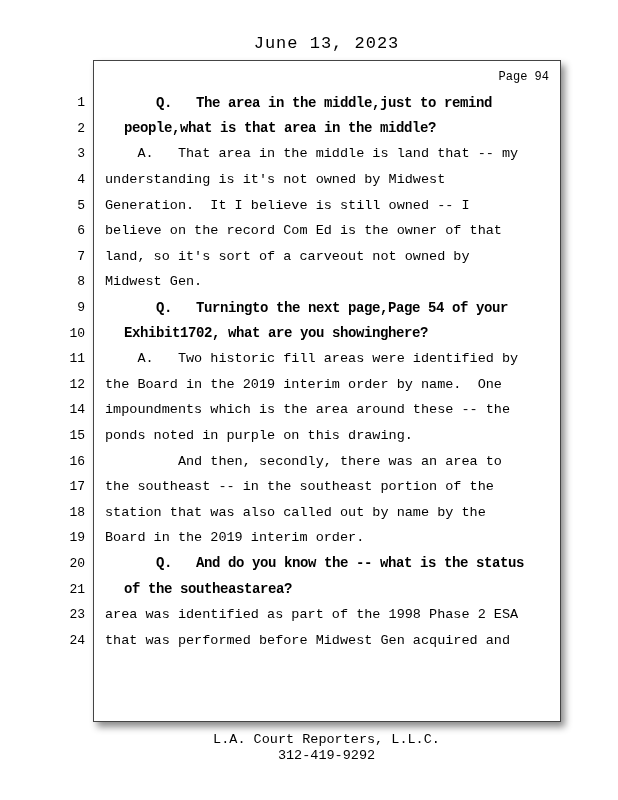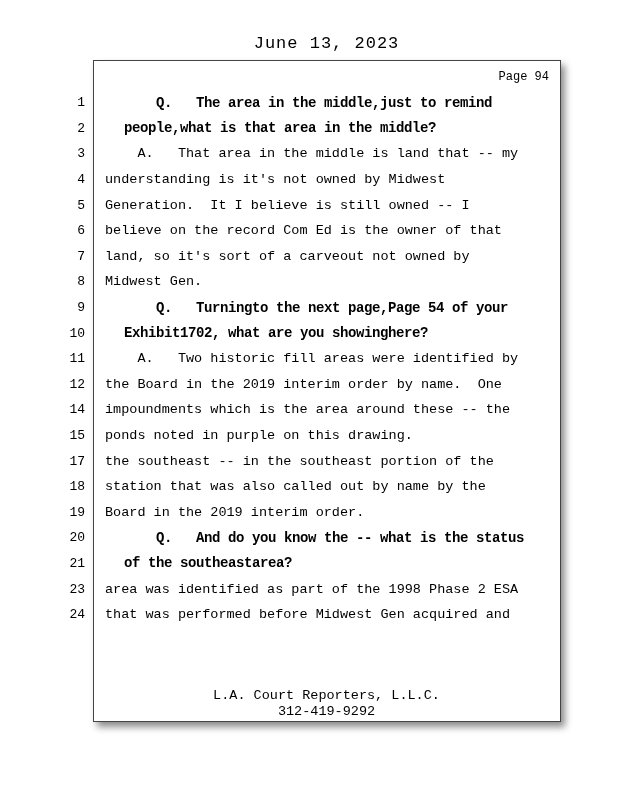--- a/index.html
+++ b/index.html
@@ -41,21 +41,21 @@
   }
   .text { white-space:pre; }
   .text.bold {
     font-weight:700;
     letter-spacing:-0.4px;
     font-size:14px;
     margin-left:19px;
   }
 
   .footer {
-    position:absolute; top:688px; left:93px; width:467px;
+    position:absolute; top:732px; left:93px; width:467px;
     text-align:center; font-size:13.5px; line-height:16px;
   }
 </style>
 </head>
 <body>
 
 <div class="sheet">
 
   <div class="date-header">June 13, 2023</div>
 
@@ -71,20 +71,21 @@
       <div class="line"><span class="num">5</span><span class="text">Generation.  It I believe is still owned -- I</span></div>
       <div class="line"><span class="num">6</span><span class="text">believe on the record Com Ed is the owner of that</span></div>
       <div class="line"><span class="num">7</span><span class="text">land, so it's sort of a carveout not owned by</span></div>
       <div class="line"><span class="num">8</span><span class="text">Midwest Gen.</span></div>
       <div class="line"><span class="num">9</span><span class="text bold">    Q.   Turningto the next page,Page 54 of your</span></div>
       <div class="line"><span class="num">10</span><span class="text bold">Exhibit1702, what are you showinghere?</span></div>
       <div class="line"><span class="num">11</span><span class="text">    A.   Two historic fill areas were identified by</span></div>
       <div class="line"><span class="num">12</span><span class="text">the Board in the 2019 interim order by name.  One</span></div>
       <div class="line"><span class="num">14</span><span class="text">impoundments which is the area around these -- the</span></div>
       <div class="line"><span class="num">15</span><span class="text">ponds noted in purple on this drawing.</span></div>
+      <div class="line"><span class="num">16</span><span class="text">         And then, secondly, there was an area to</span></div>
       <div class="line"><span class="num">17</span><span class="text">the southeast -- in the southeast portion of the</span></div>
       <div class="line"><span class="num">18</span><span class="text">station that was also called out by name by the</span></div>
       <div class="line"><span class="num">19</span><span class="text">Board in the 2019 interim order.</span></div>
       <div class="line"><span class="num">20</span><span class="text bold">    Q.   And do you know the -- what is the status</span></div>
       <div class="line"><span class="num">21</span><span class="text bold">of the southeastarea?</span></div>
       <div class="line"><span class="num">23</span><span class="text">area was identified as part of the 1998 Phase 2 ESA</span></div>
       <div class="line"><span class="num">24</span><span class="text">that was performed before Midwest Gen acquired and</span></div>
     </div>
 
   <div class="footer">

